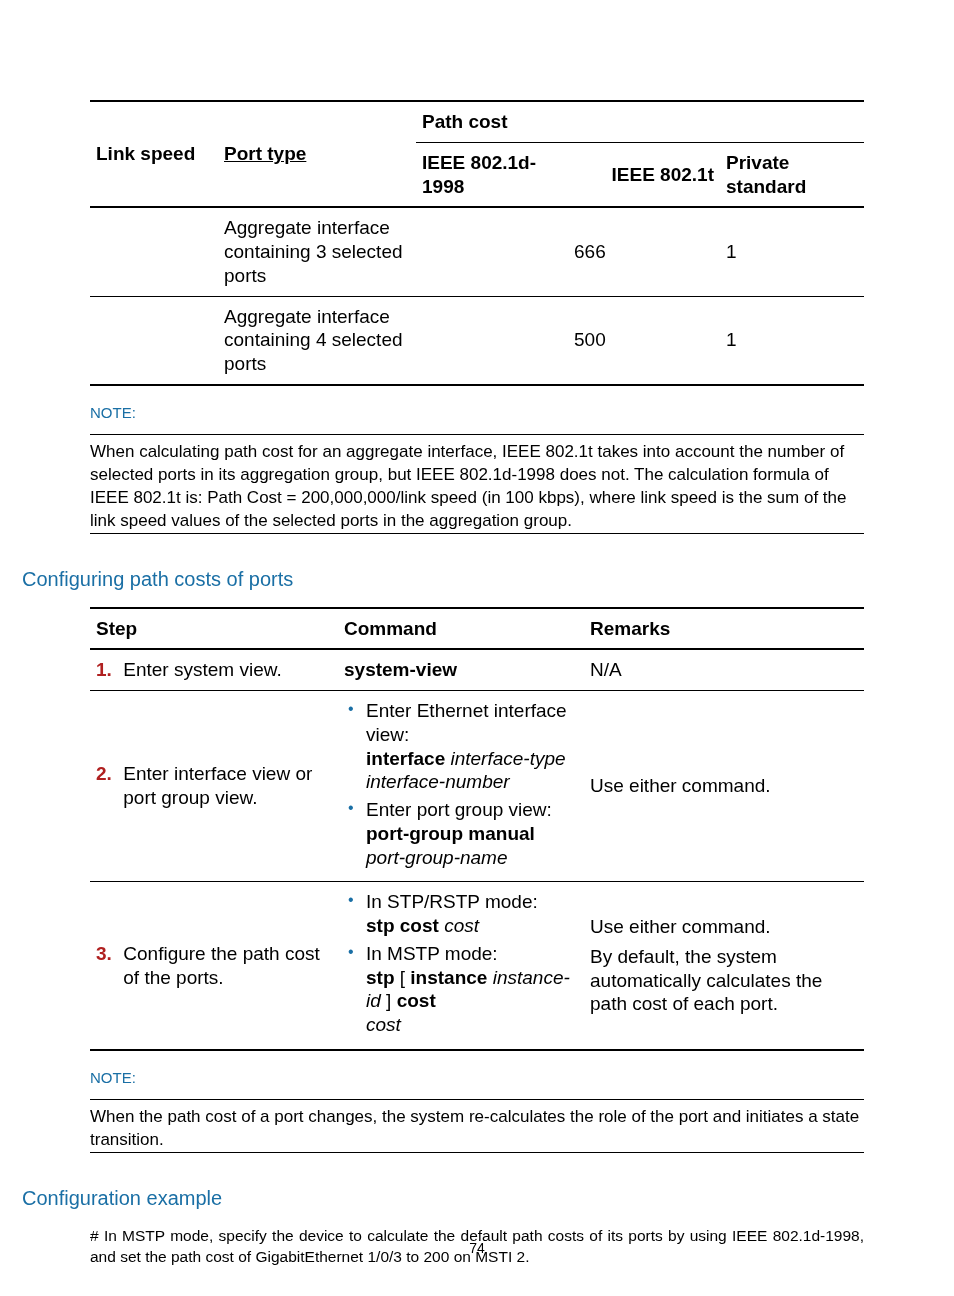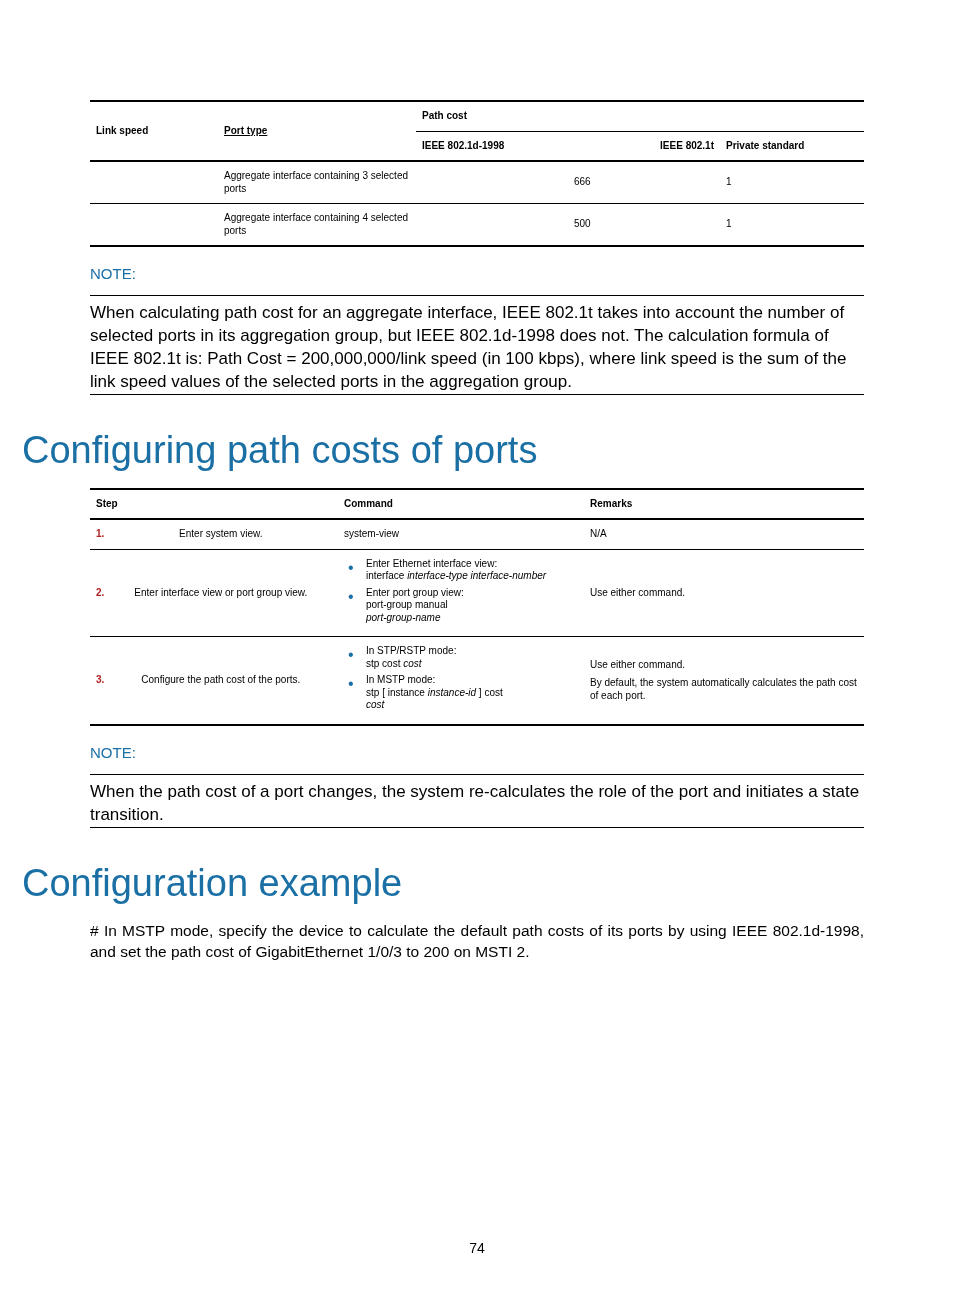--- a/index.html
+++ b/index.html
@@ -17,21 +17,21 @@
     padding: 100px 90px 0 90px;
   }
   table.tbl {
     width: 100%;
     border-collapse: collapse;
   }
   table.tbl th, table.tbl td {
     text-align: left;
     vertical-align: middle;
     padding: 8px 6px;
-    font-size: 10px;
+    font-size: 19px;
     line-height: 1.25;
   }
   .linebold th {
     font-weight: bold;
   }
   .bt-heavy { border-top: 2.5px solid #000; }
   .bb-heavy { border-bottom: 2.5px solid #000; }
   .bb-thin { border-bottom: 1px solid #000; }
   .note-block {
     margin-top: 18px;
@@ -44,60 +44,59 @@
   }
   .note-body {
     padding-top: 6px;
     border-bottom: 1px solid #000;
     font-size: 17px;
     line-height: 1.35;
   }
   h2.section {
     color: #1a6fa5;
     font-weight: 400;
-    font-size: 38px;
+    font-size: 20px;
     margin: 34px 0 16px 0;
     margin-left: -68px;
   }
   .stepcol { width: 236px; margin-top: 44px; }
   .cmdcol  { width: 234px; }
   .rmkcol  { width: auto; }
 
   .stepnum {
     color: #b02020;
     font-weight: bold;
     display: inline-block;
     width: 22px;
     vertical-align: top;
   }
   .steptext {
     display: inline-block;
     vertical-align: top;
     width: 200px;
-    text-align: center;
   }
   ul.bullets {
     list-style: none;
     margin: 0; padding: 0;
   }
   ul.bullets > li {
     position: relative;
     padding-left: 22px;
     margin-bottom: 4px;
     line-height: 1.25;
   }
   ul.bullets > li::before {
     content: "•";
     position: absolute;
     left: 4px;
     top: 0;
     color: #1a6fa5;
     font-size: 16px;
   }
-  .b { font-weight: normal; }
+  .b { font-weight: bold; }
   .i { font-style: italic; }
   .para {
     font-size: 15.5px;
     line-height: 1.35;
     text-align: justify;
   }
   .pagenum {
     position: absolute;
     bottom: 40px;
     left: 0; right: 0;

